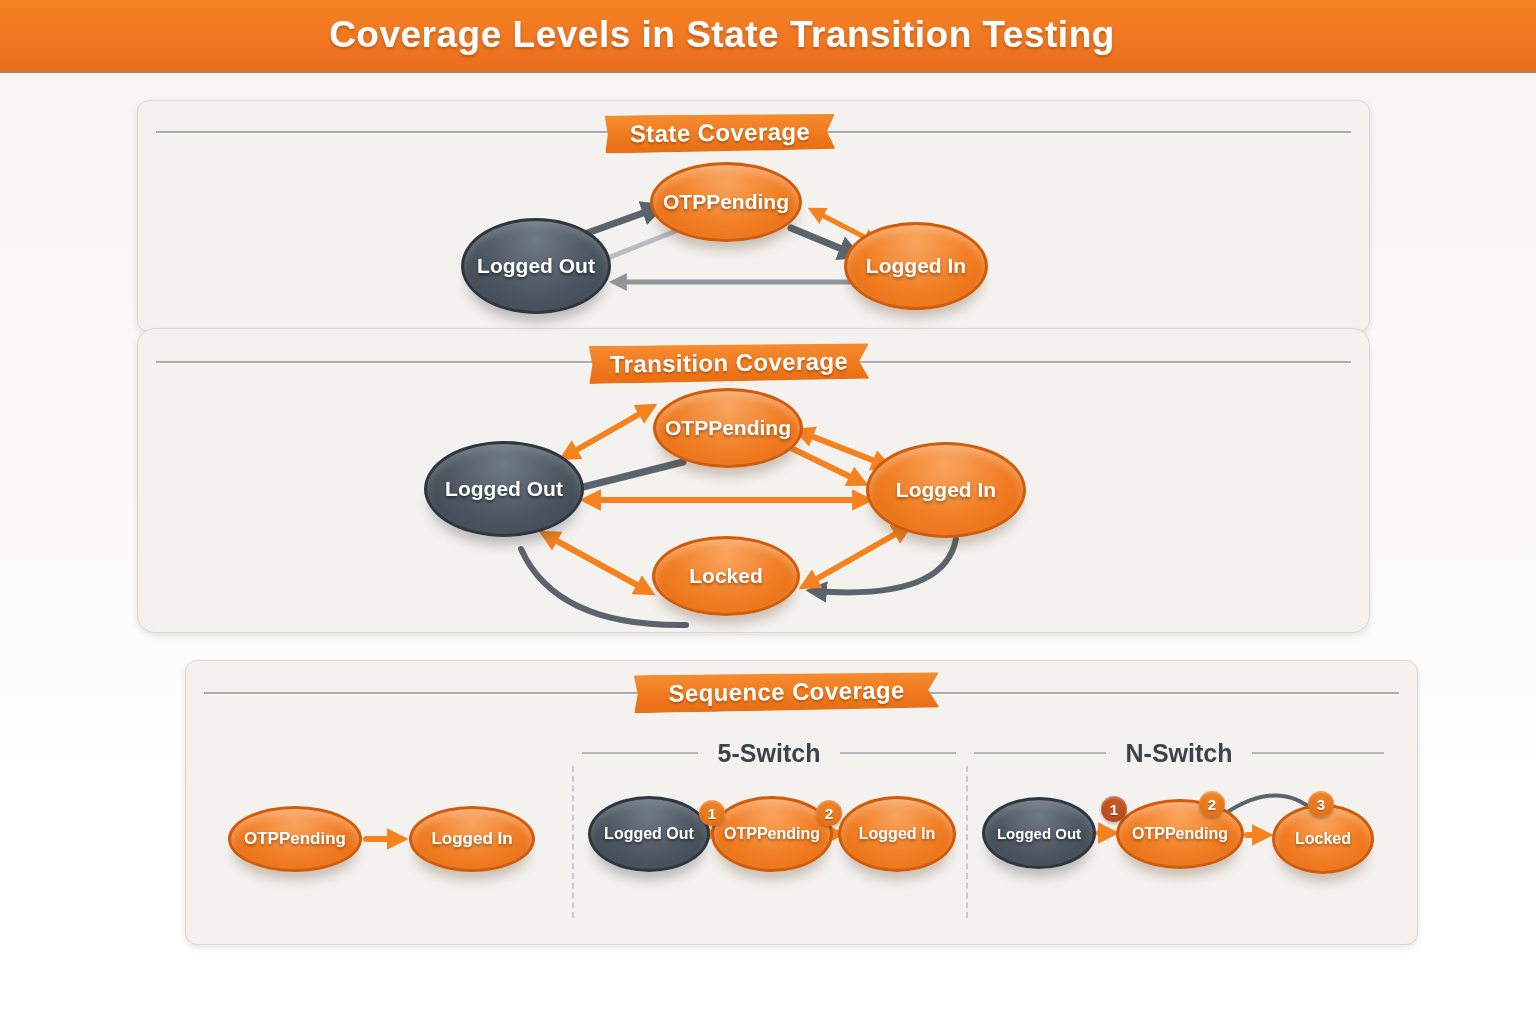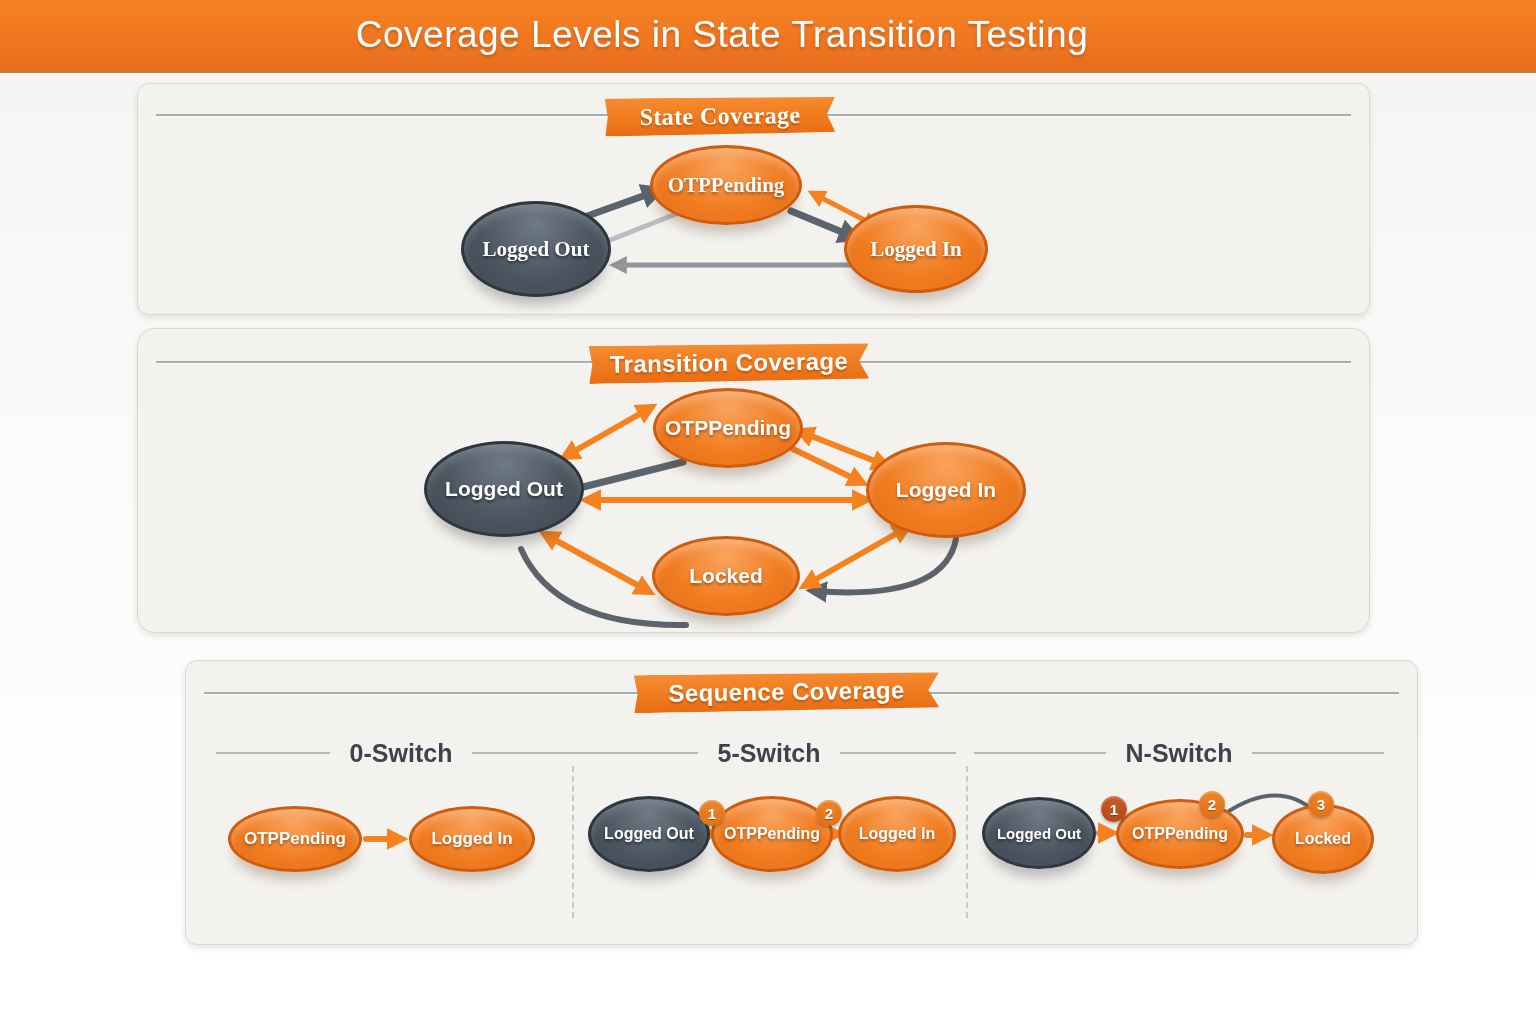--- a/index.html
+++ b/index.html
@@ -9,29 +9,29 @@
     background:#ffffff; overflow:hidden;
   }
   .page { position:relative; width:1536px; height:1024px;
     background:linear-gradient(180deg,#f6f4f2 0%,#fbfaf9 40%,#ffffff 92%); }
 
   
   .header-bar { position:absolute; left:0; top:0; width:1536px; height:73px;
     background:linear-gradient(180deg,#f58222 0%,#ef7420 70%,#e96e1c 100%);
     border-bottom:3px solid #c0archive; border-bottom:3px solid #c57a3e;
     display:flex; align-items:center; justify-content:center; }
-  .header-bar h1 { color:#ffffff; font-size:37px; font-weight:normal; letter-spacing:0.5px;
+  .header-bar h1 { color:#ffffff; font-size:37px; font-weight:bold; letter-spacing:0.5px;
     text-shadow:0 2px 3px rgba(120,50,0,0.45), 0 0 2px rgba(255,255,255,0.25);
     transform:translateX(-46px); white-space:nowrap; }
 
   
   .panel { position:absolute; left:137px; width:1233px;
     background:#f4f2ef; border:1px solid #dbd7d2; border-radius:12px;
     box-shadow:0 3px 7px rgba(0,0,0,0.10); }
-  .panel.p1 { top:83px;  height:232px;font-family:Liberation Serif, serif; }
+  .panel.p1 { top:100px;  height:232px; }
   .panel.p2 { top:328px; height:305px;border-radius:18px; }
   .panel.p3 { top:660px; height:285px;margin-left:48px; }
 
   .rule { position:absolute; left:18px; right:18px; height:2px;
     background:#a9adb1; box-shadow:0 1px 0 rgba(255,255,255,0.8); }
   .p1 .rule { top:30px; } .p2 .rule { top:32px; } .p3 .rule { top:31px; }
 
   .ribbon { position:absolute; height:38px; z-index:3;
     background:linear-gradient(180deg,#f68c30 0%,#ef7a1f 55%,#e96d13 100%);
     display:flex; align-items:center; justify-content:center;
@@ -169,25 +169,20 @@
         </div>
       </div>
   </section>
 
   <section class="panel p3">
     <div class="rule"></div>
     <div class="ribbon">
       <span>Sequence Coverage</span>
     </div>
 
-    <div class="subheader" style="left:30px; width:370px;">
-      <span class="line"></span>
-      <span>0-Switch</span>
-      <span class="line"></span>
-    </div>
     <div class="subheader" style="left:396px; width:374px;">
       <span class="line"></span>
       <span>5-Switch</span>
       <span class="line"></span>
     </div>
     <div class="subheader" style="left:788px; width:410px;">
       <span class="line"></span>
       <span>N-Switch</span>
       <span class="line"></span>
     </div>

